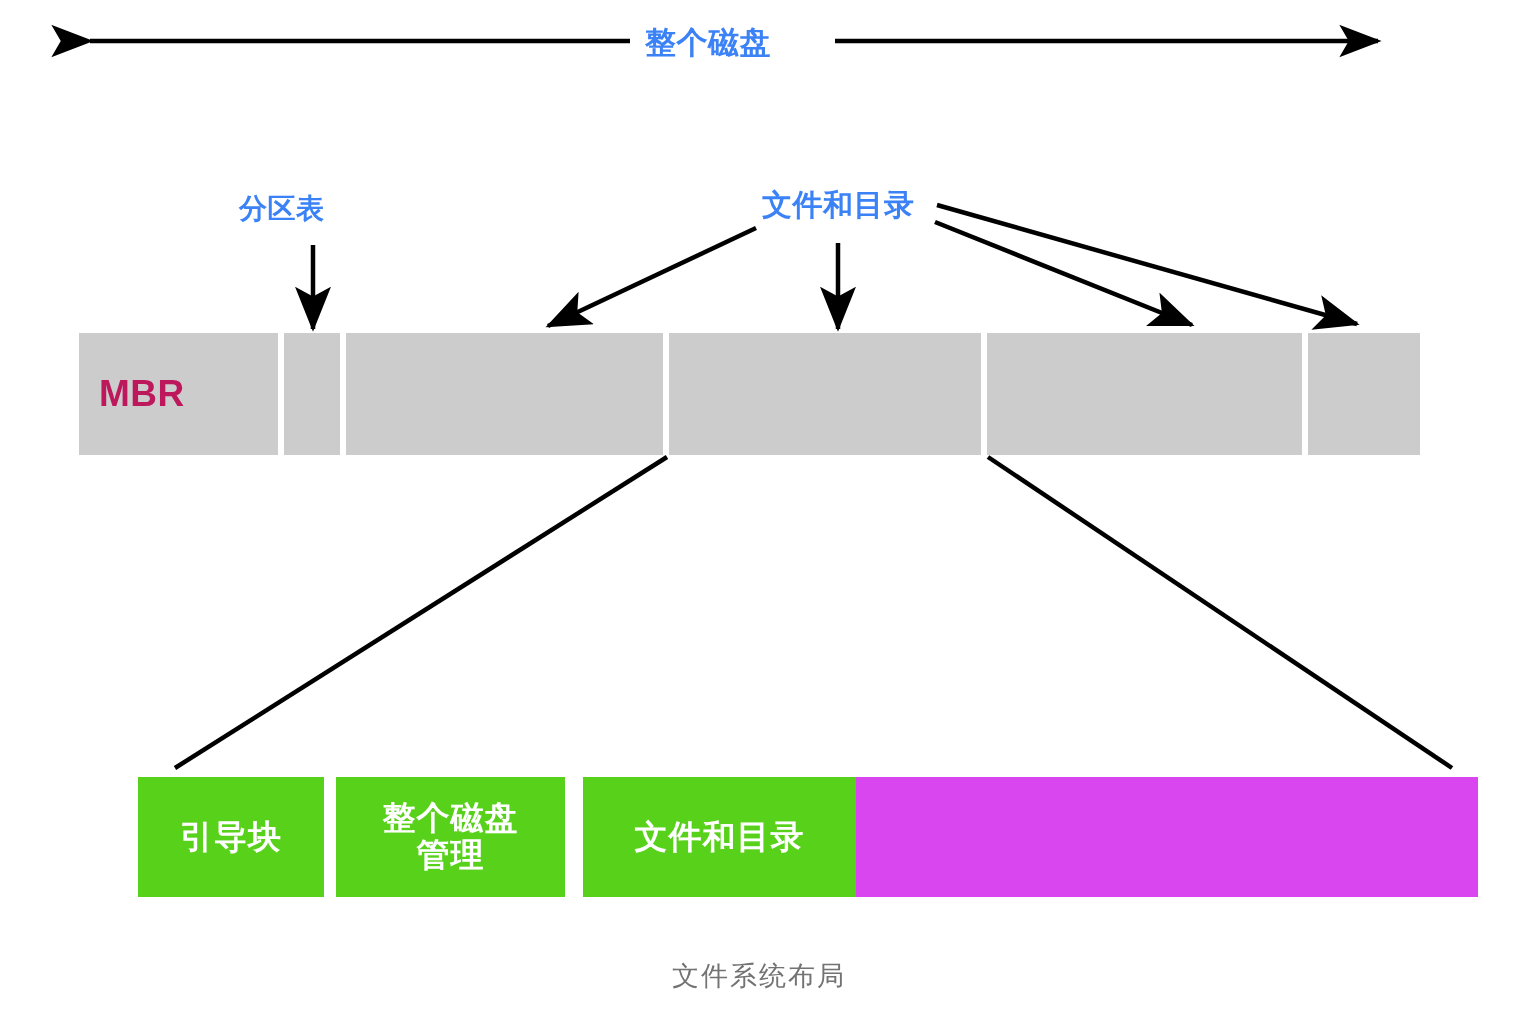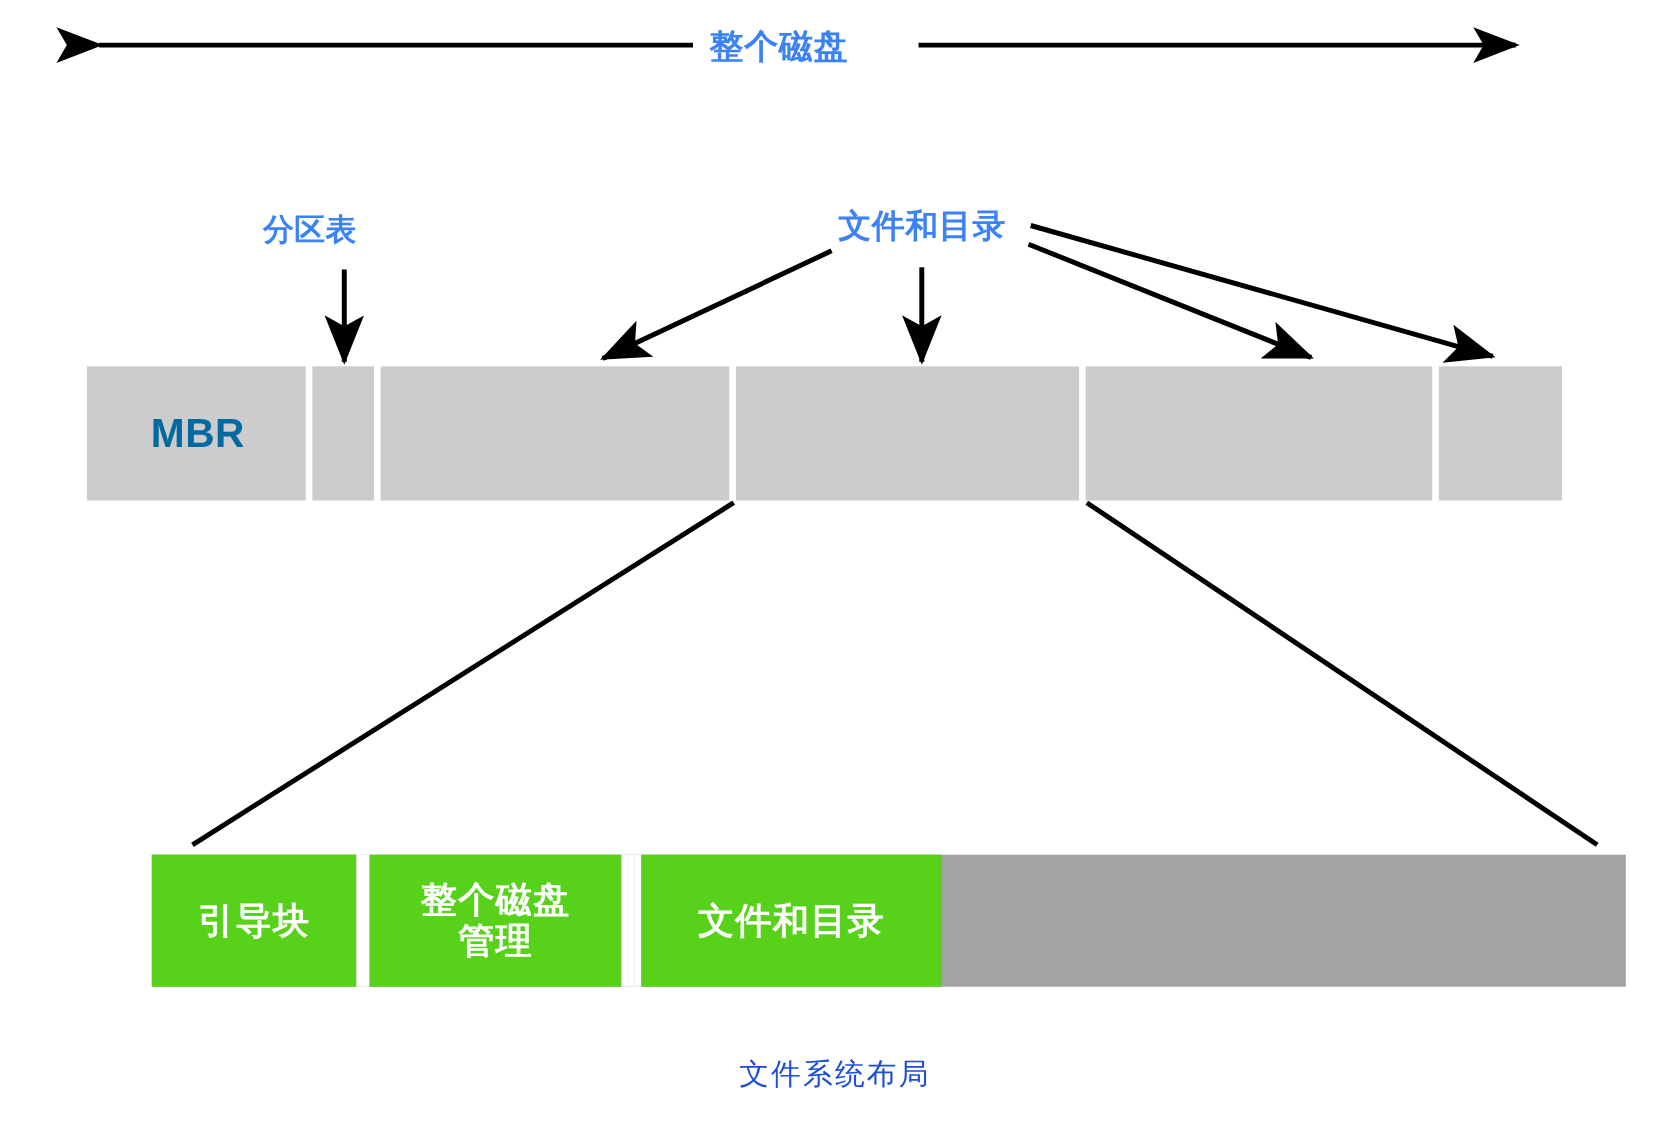--- a/index.html
+++ b/index.html
@@ -74,36 +74,36 @@
   .disk-gap {
     width: 6px;
     height: 100%;
     background: #ffffff;
     flex: 0 0 auto;
   }
   #disk-seg-mbr {
     justify-content: flex-start;
   }
   .disk-seg-label {
-    color: #0369a1;
+    color: #be185d;
     font-size: 37px;
     font-weight: bold;
-    padding-left: 58px;
+    padding-left: 20px;
     letter-spacing: 0.5px;
   }
 
   
   #fs-bar {
     position: absolute;
     left: 138px;
     top: 777px;
     width: 1340px;
     height: 120px;
     display: flex;
-    background: #a3a3a3;
+    background: #d946ef;
     align-items: center;
   }
   .fs-seg {
     background: #57d119;
     height: 100%;
     box-sizing: border-box;
     display: flex;
     align-items: center;
     justify-content: center;
     text-align: center;
@@ -128,21 +128,21 @@
   }
 
   
   #caption {
     position: absolute;
     left: 0;
     top: 958px;
     width: 1518px;
     text-align: center;
     font-size: 27px;
-    color: #1d4ed8;
+    color: #737373;
     letter-spacing: 2px;
   }
 </style>
 </head>
 <body>
 
 <div id="stage">
 
   <svg class="overlay" viewBox="0 0 1518 1022">
     <defs>

